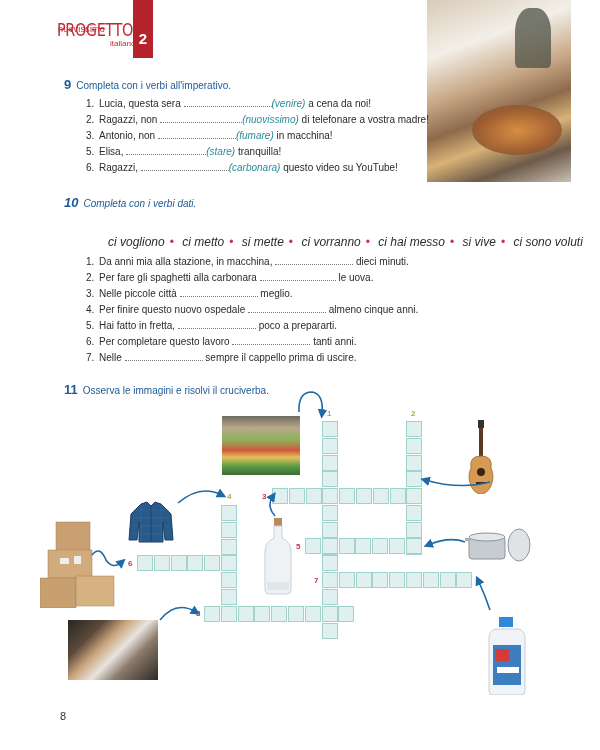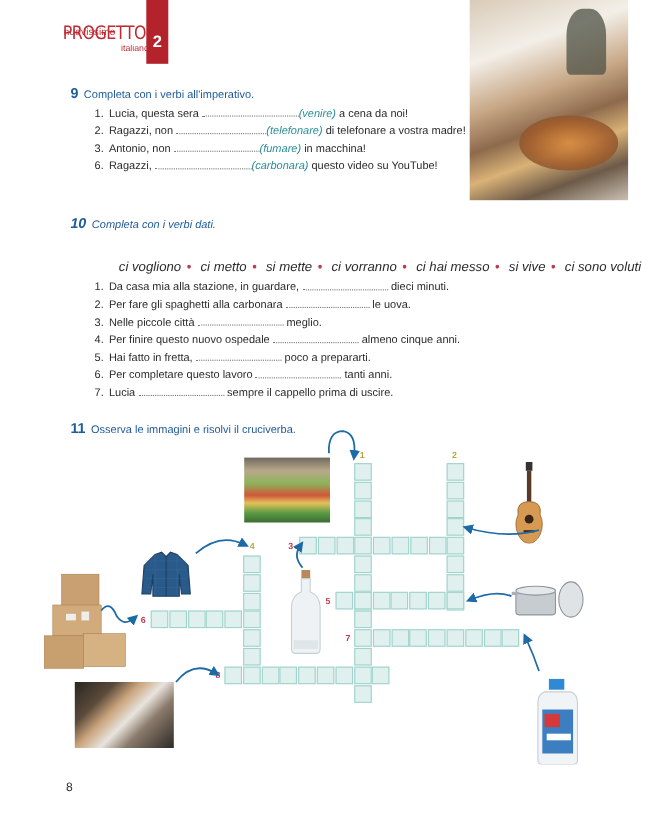--- a/index.html
+++ b/index.html
@@ -47,45 +47,46 @@
   <span class="tab">2</span>
 </div>
 
 <div class="photo-food"></div>
 
 <div class="ex-title" style="top:77px;">
   <span class="num">9</span><span class="txt">Completa con i verbi all'imperativo.</span>
 </div>
 <ol class="items" style="top:96px;">
   <li><span class="n">1.</span><span>Lucia, questa sera </span><span class="blank" style="width:88px"></span><span class="hint">(venire)</span><span> a cena da noi!</span></li>
-  <li><span class="n">2.</span><span>Ragazzi, non </span><span class="blank" style="width:82px"></span><span class="hint">(telefonare)</span><span> di telefonare a vostra madre!</span></li>
+  <li><span class="n">2.</span><span>Ragazzi, non </span><span class="blank" style="width:82px"></span><span class="hint">(nuovissimo)</span><span> di telefonare a vostra madre!</span></li>
   <li><span class="n">3.</span><span>Antonio, non </span><span class="blank" style="width:78px"></span><span class="hint">(fumare)</span><span> in macchina!</span></li>
+  <li><span class="n">5.</span><span>Elisa, </span><span class="blank" style="width:80px"></span><span class="hint">(stare)</span><span> tranquilla!</span></li>
   <li><span class="n">6.</span><span>Ragazzi, </span><span class="blank" style="width:88px"></span><span class="hint">(carbonara)</span><span> questo video su YouTube!</span></li>
 </ol>
 
 <div class="ex-title" style="top:195px;font-style:italic;">
   <span class="num">10</span><span class="txt">Completa con i verbi dati.</span>
 </div>
 <div class="verbs">
   <span>ci vogliono</span><span class="sep">•</span>
   <span>ci metto</span><span class="sep">•</span>
   <span>si mette</span><span class="sep">•</span>
   <span>ci vorranno</span><span class="sep">•</span>
   <span>ci hai messo</span><span class="sep">•</span>
   <span>si vive</span><span class="sep">•</span>
   <span>ci sono voluti</span>
 </div>
 <ol class="items" style="top:254px;">
-  <li><span class="n">1.</span><span>Da casa mia alla stazione, in guardare, </span><span class="blank" style="width:78px"></span><span> dieci minuti.</span></li>
+  <li><span class="n">1.</span><span>Da anni mia alla stazione, in macchina, </span><span class="blank" style="width:78px"></span><span> dieci minuti.</span></li>
   <li><span class="n">2.</span><span>Per fare gli spaghetti alla carbonara </span><span class="blank" style="width:76px"></span><span> le uova.</span></li>
   <li><span class="n">3.</span><span>Nelle piccole città </span><span class="blank" style="width:78px"></span><span> meglio.</span></li>
   <li><span class="n">4.</span><span>Per finire questo nuovo ospedale </span><span class="blank" style="width:78px"></span><span> almeno cinque anni.</span></li>
   <li><span class="n">5.</span><span>Hai fatto in fretta, </span><span class="blank" style="width:78px"></span><span> poco a prepararti.</span></li>
   <li><span class="n">6.</span><span>Per completare questo lavoro </span><span class="blank" style="width:78px"></span><span> tanti anni.</span></li>
-  <li><span class="n">7.</span><span>Lucia </span><span class="blank" style="width:78px"></span><span> sempre il cappello prima di uscire.</span></li>
+  <li><span class="n">7.</span><span>Nelle </span><span class="blank" style="width:78px"></span><span> sempre il cappello prima di uscire.</span></li>
 </ol>
 
 <div class="ex-title" style="top:382px;">
   <span class="num">11</span><span class="txt">Osserva le immagini e risolvi il cruciverba.</span>
 </div>
 
 <div id="grid">
     <div class="cell" style="left: 322px; top: 421px;"></div>
     <div class="cell" style="left: 322px; top: 437.8px;"></div>
     <div class="cell" style="left: 322px; top: 454.6px;"></div>

